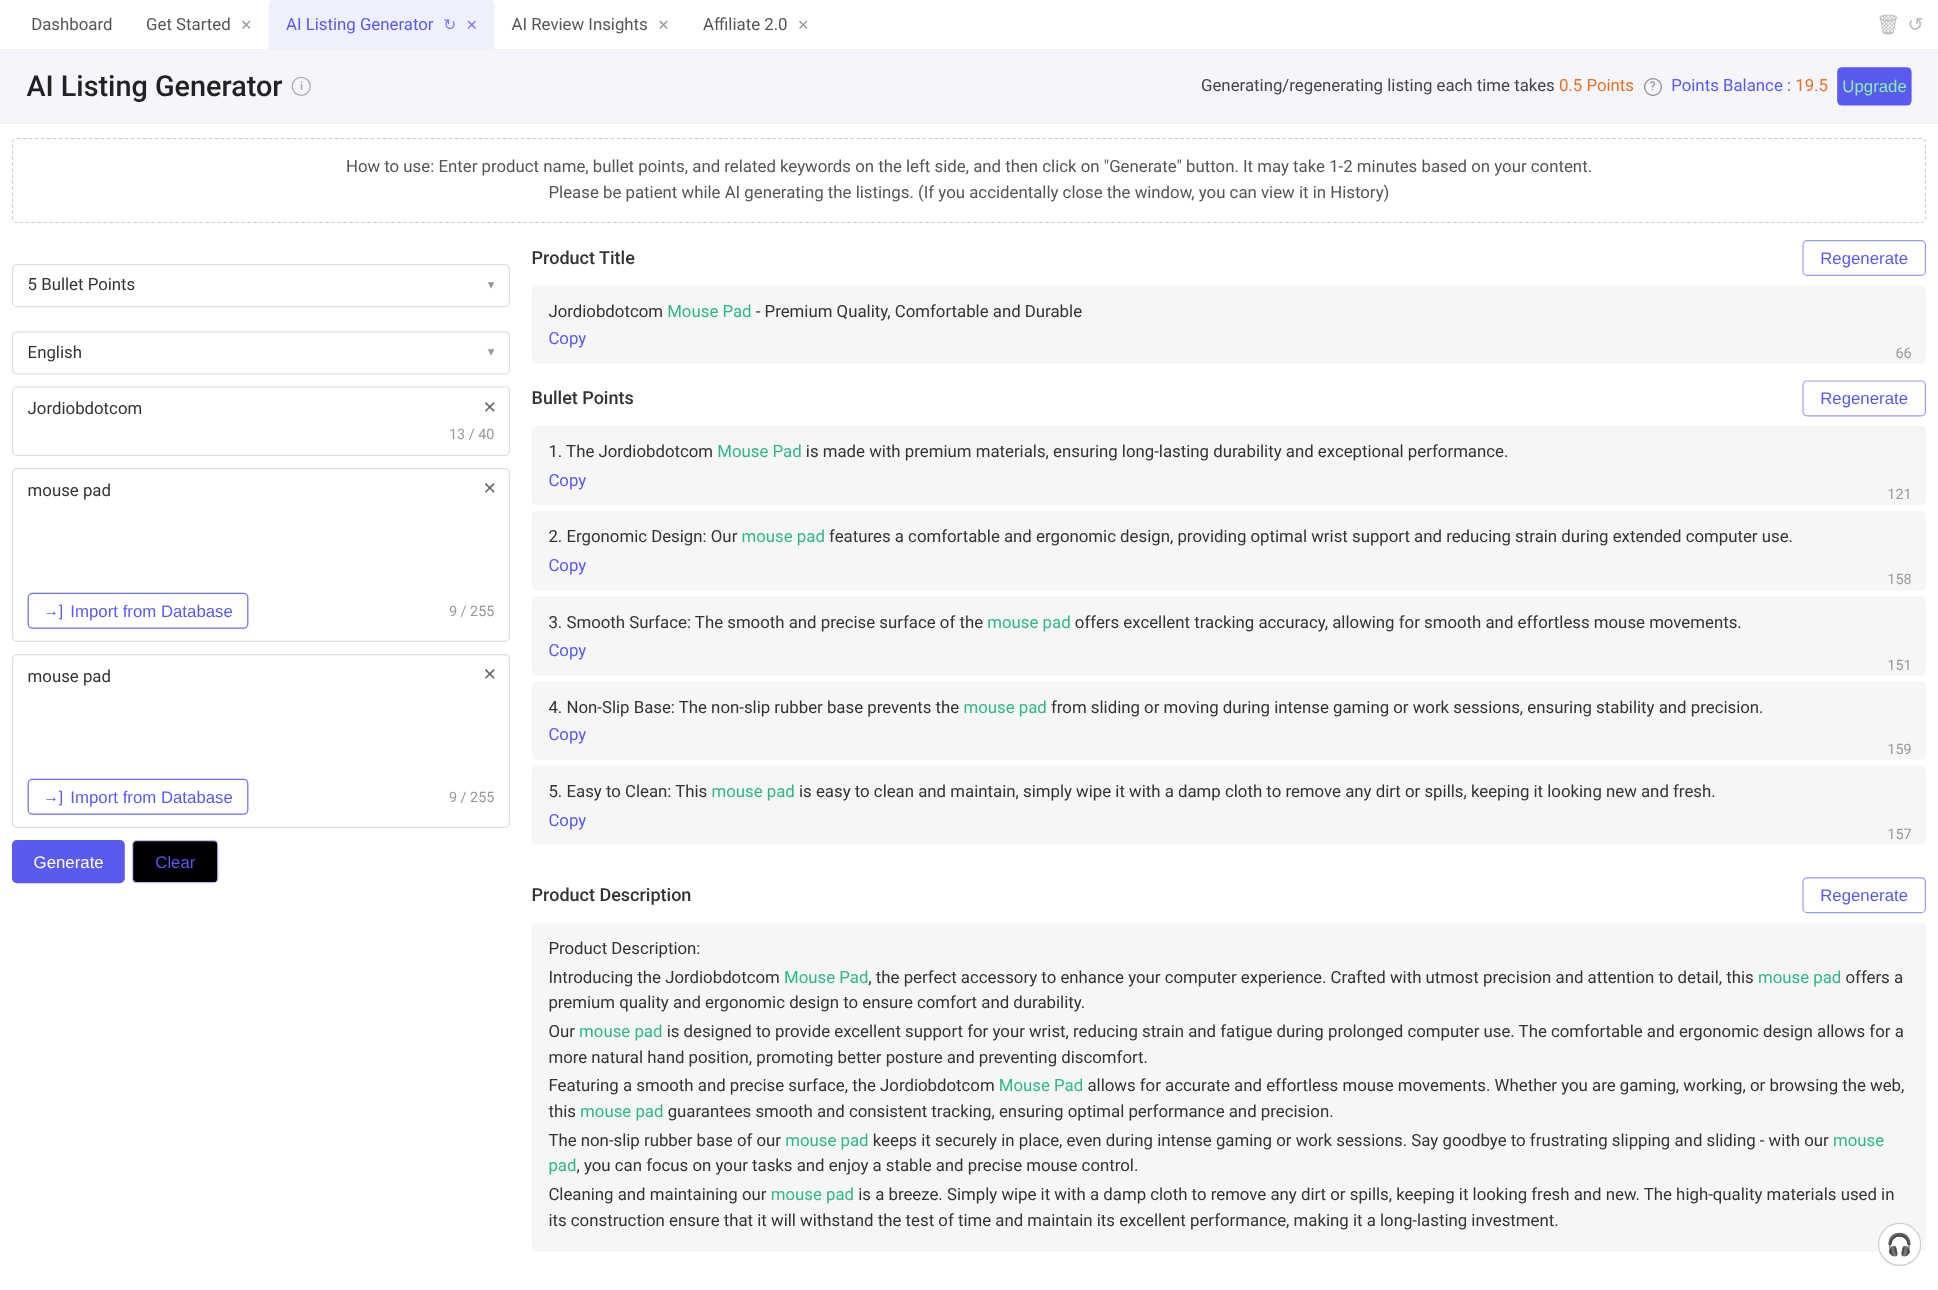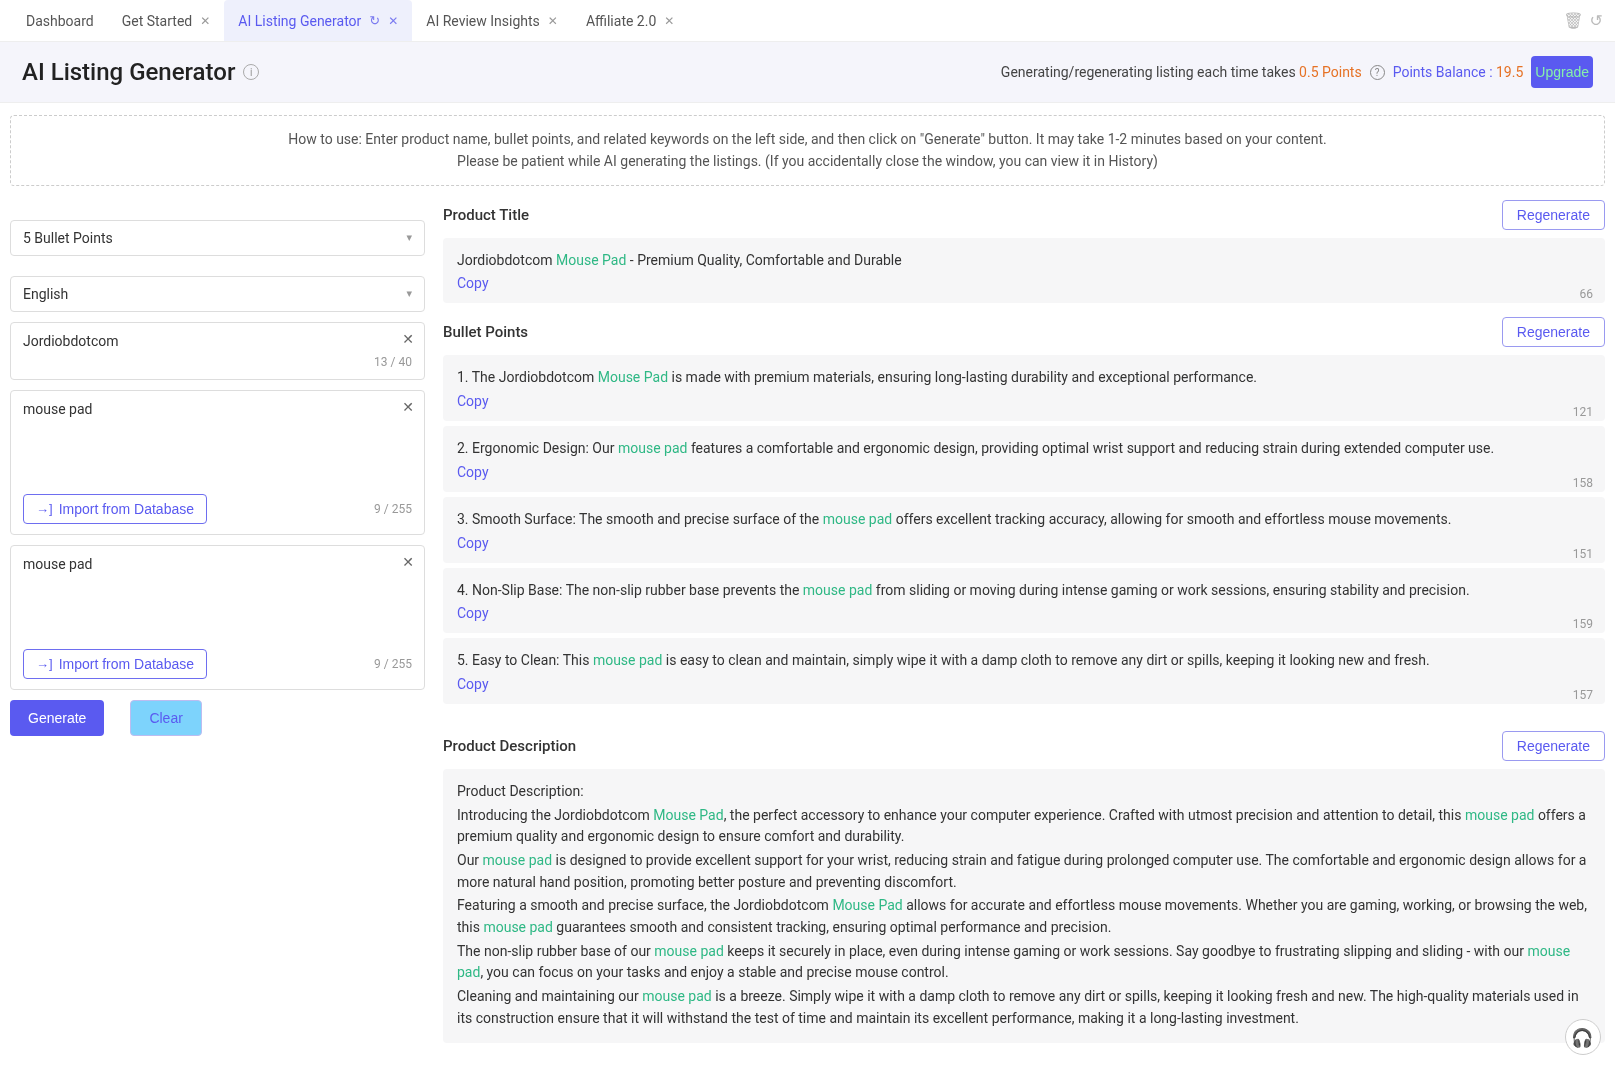--- a/index.html
+++ b/index.html
@@ -36,23 +36,23 @@
     .input-card { border: 1px solid #ddd; border-radius: 4px; padding: 10px 12px; margin-bottom: 10px; position: relative; background: #fff; }
     .input-card .clear-x { position: absolute; right: 10px; top: 8px; color: #666; cursor: pointer; font-size: 14px; }
     .input-card .main-text { color: #333; font-size: 14px; margin-bottom: 4px; }
     .input-card .counter-row { display: flex; justify-content: flex-end; color: #999; font-size: 12px; margin-top: 6px; }
     .input-card.tall { min-height: 145px; display: flex; flex-direction: column; }
     .input-card.tall .spacer { flex: 1; }
     .input-card .bottom-row { display: flex; justify-content: space-between; align-items: center; }
     .import-btn { border: 1px solid #6e6ef0; color: #5a5af0; background: #fff; border-radius: 4px; padding: 6px 12px; font-size: 14px; cursor: pointer; display: inline-flex; align-items: center; gap: 6px; }
     .import-icn { font-size: 13px; }
 
-    .action-row { display: flex; gap: 26px; margin-top: 6px; }
+    .action-row { display: flex; gap: 6px; margin-top: 6px; }
     .btn-primary { background: #5a5af0; color: #fff; border: none; border-radius: 4px; padding: 9px 18px; font-size: 14px; cursor: pointer; }
-    .btn-outline { background: #7dd3fc; color: #5a5af0; border: 1px solid #bcbcf0; border-radius: 4px; padding: 9px 18px; font-size: 14px; cursor: pointer; }
+    .btn-outline { background: #000000; color: #5a5af0; border: 1px solid #bcbcf0; border-radius: 4px; padding: 9px 18px; font-size: 14px; cursor: pointer; }
 
     .section-hdr { display: flex; justify-content: space-between; align-items: center; margin-bottom: 8px; }
     .section-hdr h3 { font-size: 15px; font-weight: 500; color: #333; }
     .regen-btn { border: 1px solid #9a9af0; color: #5a5af0; background: #fff; border-radius: 4px; padding: 6px 14px; font-size: 14px; cursor: pointer; }
 
     .result-block { background: #f6f6f7; border-radius: 4px; padding: 12px 14px; margin-bottom: 14px; position: relative; }
     .result-text { line-height: 1.55; color: #333; font-size: 14px; word-wrap: break-word; }
     .hl { color: #2fb885; }
     .copy-link { color: #5a5af0; cursor: pointer; font-size: 14px; display: inline-block; margin-top: 4px; }
     .char-count { position: absolute; right: 12px; bottom: 2px; color: #999; font-size: 12px; }

